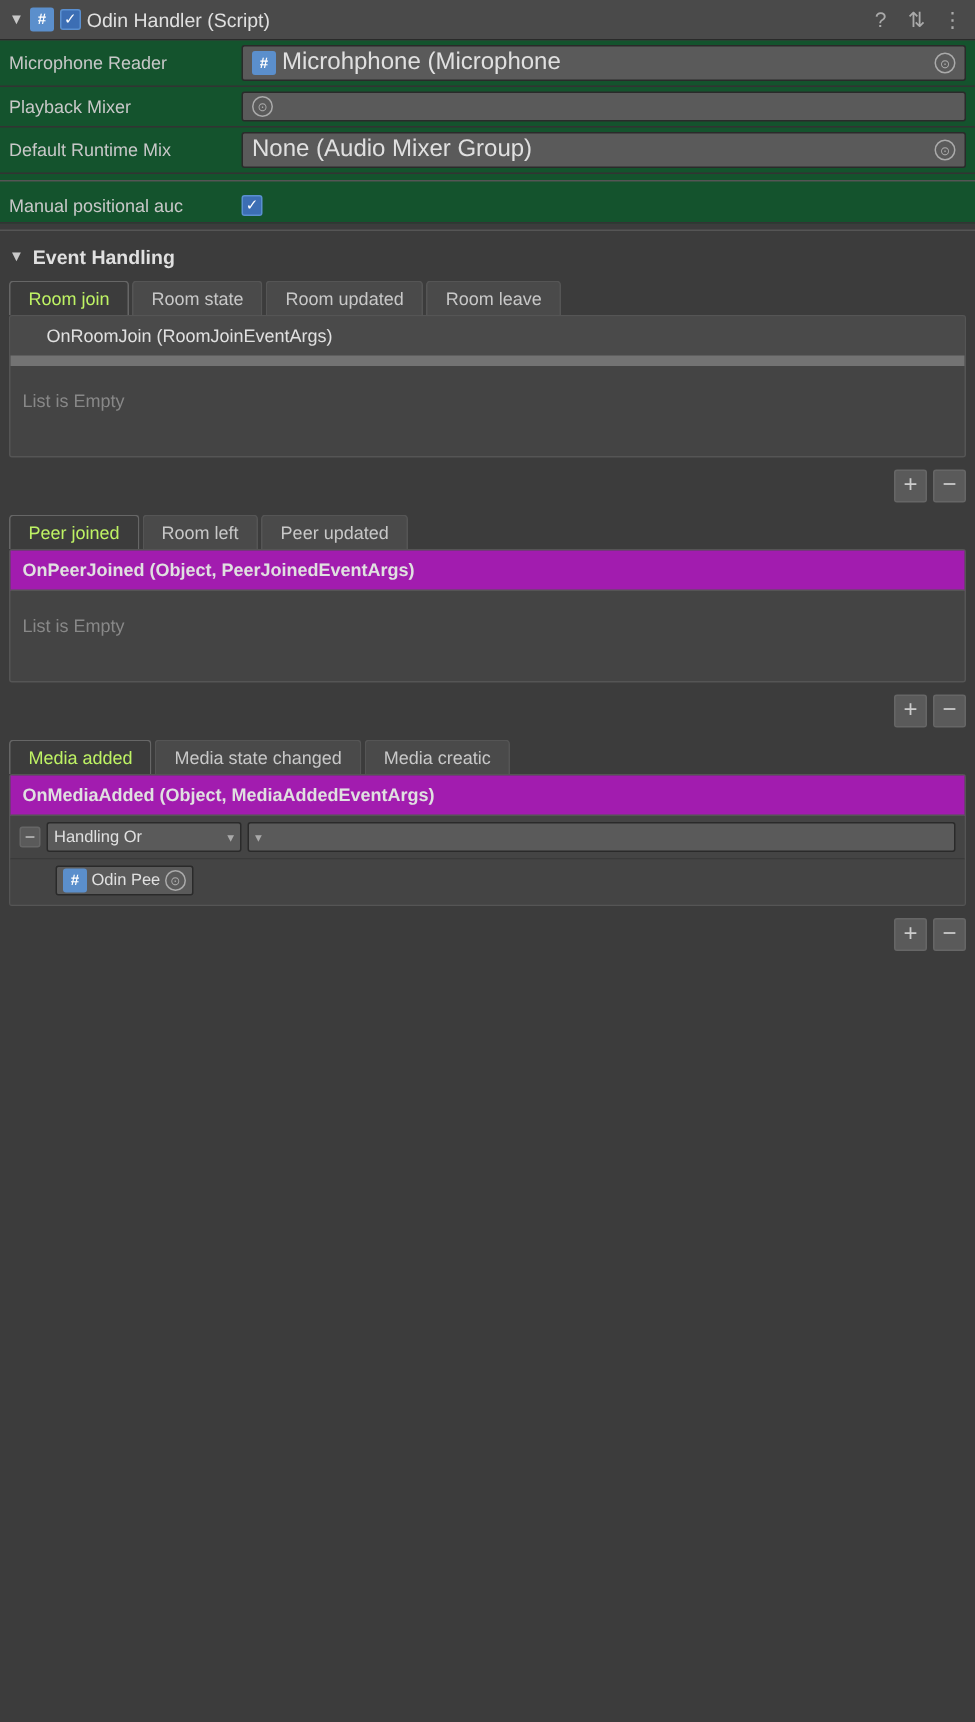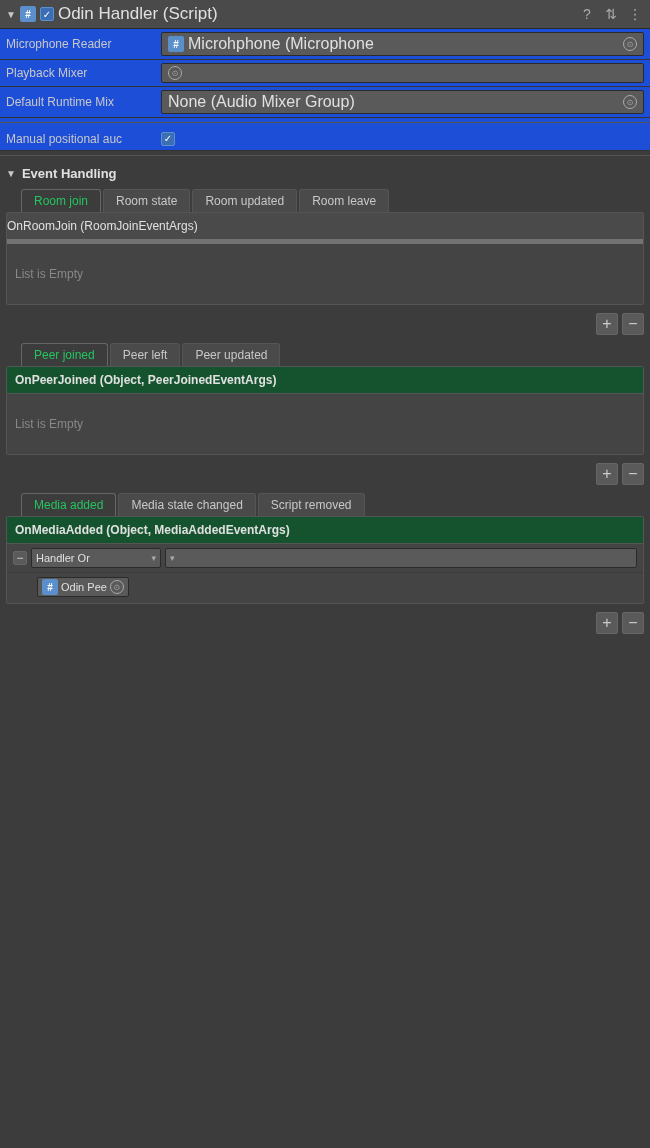--- a/index.html
+++ b/index.html
@@ -45,41 +45,41 @@
       height: 14px;
       background: #3c6eb4;
       border: 1px solid #5a8fd0;
       border-radius: 2px;
       color: white;
       font-size: 10px;
       flex-shrink: 0;
     }
     .component-title {
       flex: 1;
-      font-size: 17px;
+      font-size: 13px;
       color: #e0e0e0;
       font-weight: 500;
     }
     .header-icons {
       display: flex;
       gap: 6px;
       color: #aaa;
     }
     .header-icon {
       width: 18px;
       height: 18px;
       display: flex;
       align-items: center;
       justify-content: center;
       cursor: pointer;
       font-size: 14px;
     }
 
     .properties-table {
-      background: #1d4ed8;
+      background: #14532d;
       padding: 0;
     }
     .prop-row {
       display: flex;
       align-items: center;
       padding: 3px 6px;
       min-height: 24px;
       border-bottom: 1px solid #333;
     }
     .prop-label {
@@ -171,43 +171,41 @@
       background: #4a4a4a;
       border: 1px solid #555;
       border-bottom: none;
       cursor: pointer;
       border-radius: 3px 3px 0 0;
       margin-right: 2px;
     }
     .tab.active {
       background: #3c3c3c;
       border-color: #666;
-      color: #22c55e;
-      margin-left: 15px;
+      color: #bef264;
     }
 
     .event-block {
       margin: 0 6px 4px 6px;
       border: 1px solid #555;
       border-radius: 2px;
       background: #444;
     }
     .event-header {
-      padding: 6px 0;
+      padding: 6px 24px;
       font-size: 12px;
       color: #e0e0e0;
       background: #4a4a4a;
-      border-bottom: 5px solid #737373;
+      border-bottom: 7px solid #737373;
       font-weight: 500;
     }
     .event-body {
       padding: 16px 8px;
       min-height: 60px;
       display: flex;
-      align-items: center;
     }
     .event-empty {
       color: #888;
       font-size: 12px;
     }
     .event-footer {
       display: flex;
       justify-content: flex-end;
       padding: 4px 6px;
       gap: 4px;
@@ -282,21 +280,21 @@
     }
     .object-text {
       font-size: 11px;
       color: #e0e0e0;
     }
 
     .peer-event-header {
       padding: 6px 8px;
       font-size: 12px;
       color: #e0e0e0;
-      background: #14532d;
+      background: #a21caf;
       border-bottom: 1px solid #555;
       font-weight: 600;
     }
   </style>
 </head>
 <body>
 
 <div class="component-header">
   <span class="arrow">▼</span>
   <div class="hash-icon">
@@ -374,48 +372,48 @@
     <span class="event-empty">List is Empty</span>
   </div>
 </div>
 <div class="event-footer">
   <div class="add-remove-btn">+</div>
   <div class="add-remove-btn">−</div>
 </div>
 
 <div class="tab-row">
   <div class="tab active">Peer joined</div>
-  <div class="tab">Peer left</div>
+  <div class="tab">Room left</div>
   <div class="tab">Peer updated</div>
 </div>
 
 <div class="event-block">
   <div class="peer-event-header">OnPeerJoined (Object, PeerJoinedEventArgs)</div>
   <div class="event-body">
     <span class="event-empty">List is Empty</span>
   </div>
 </div>
 <div class="event-footer">
   <div class="add-remove-btn">+</div>
   <div class="add-remove-btn">−</div>
 </div>
 
 <div class="tab-row">
   <div class="tab active">Media added</div>
   <div class="tab">Media state changed</div>
-  <div class="tab">Script removed</div>
+  <div class="tab">Media creatic</div>
 </div>
 
 <div class="event-block">
   <div class="peer-event-header">OnMediaAdded (Object, MediaAddedEventArgs)</div>
 
   <div class="event-entry-row">
     <div class="entry-minus">−</div>
     <div class="dropdown-field" style="width:130px;">
-      <span class="dropdown-text">Handler Or</span>
+      <span class="dropdown-text">Handling Or</span>
       <span class="dropdown-arrow">▾</span>
     </div>
     <div class="dropdown-field" style="flex:1;">
       <span class="dropdown-arrow">▾</span>
     </div>
   </div>
 
   <div style="padding: 4px 6px 6px 30px; background:#444;">
     <div class="object-ref" style="display:inline-flex;">
       <div class="hash-icon">#</div>

